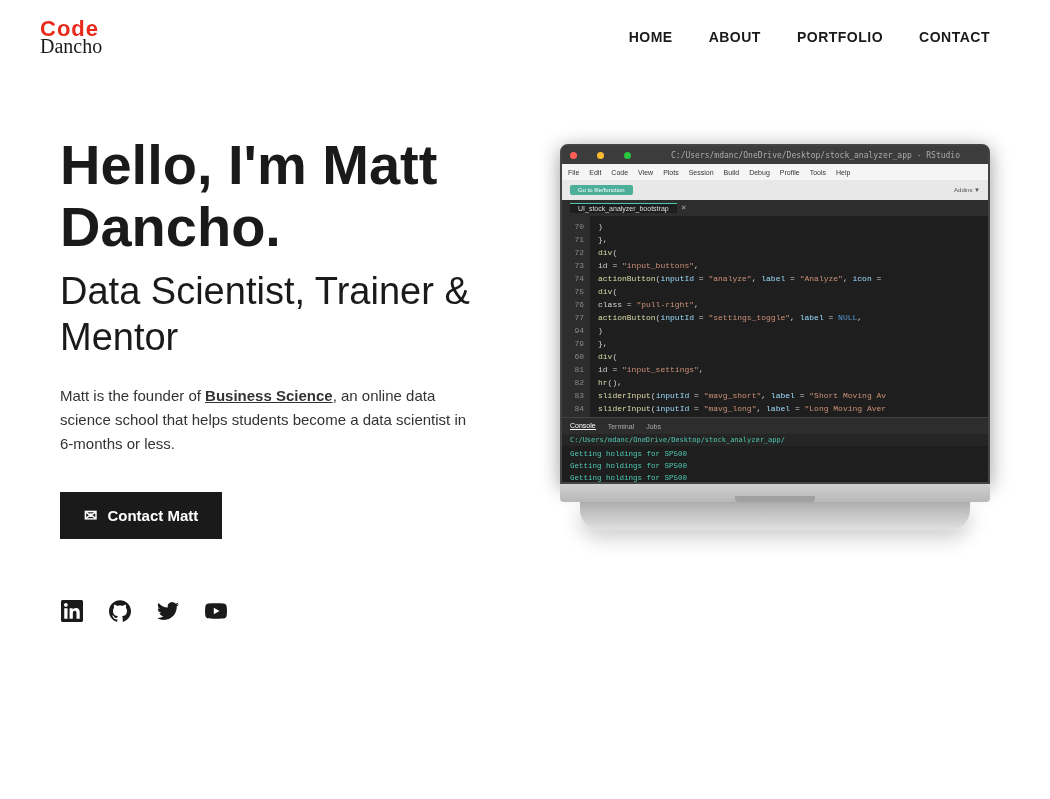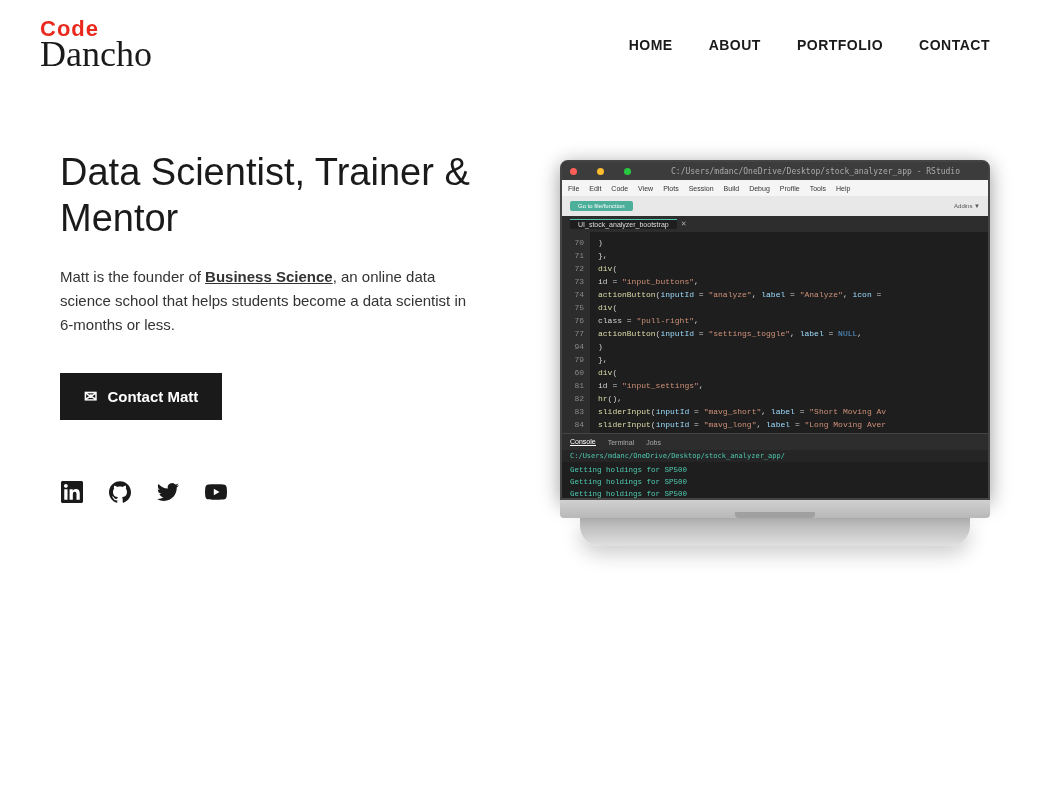--- a/index.html
+++ b/index.html
@@ -35,21 +35,21 @@
     .logo-matt {
       font-family: 'Arial Black', sans-serif;
       font-weight: 900;
       font-size: 22px;
       color: #e8291c;
       letter-spacing: 1px;
     }
 
     .logo-dancho {
       font-family: 'Brush Script MT', cursive;
-      font-size: 36px;
+      font-size: 20px;
       color: #1a1a1a;
       margin-top: -4px;
       text-align: right;
     }
 
     nav {
       display: flex;
       gap: 36px;
       align-items: center;
     }
@@ -349,20 +349,21 @@
     <a href="#about">ABOUT</a>
     <a href="#portfolio">PORTFOLIO</a>
     <a href="#contact">CONTACT</a>
   </nav>
 </header>
 
 <div class="main-content">
 
   <div class="left-panel">
 
+    <h1 class="hero-title">Hello, I'm Matt Dancho.</h1>
 
     <h2 class="hero-subtitle">Data Scientist, Trainer &amp; Mentor</h2>
 
     <p class="hero-description">
       <span>Matt is the founder of </span><strong>Business Science</strong><span>, an online data science school that helps students become a data scientist in 6-months or less.</span>
     </p>
 
     <a href="#contact" class="contact-btn">
       <span class="envelope-icon">✉</span>
       <span>Contact Matt</span>

